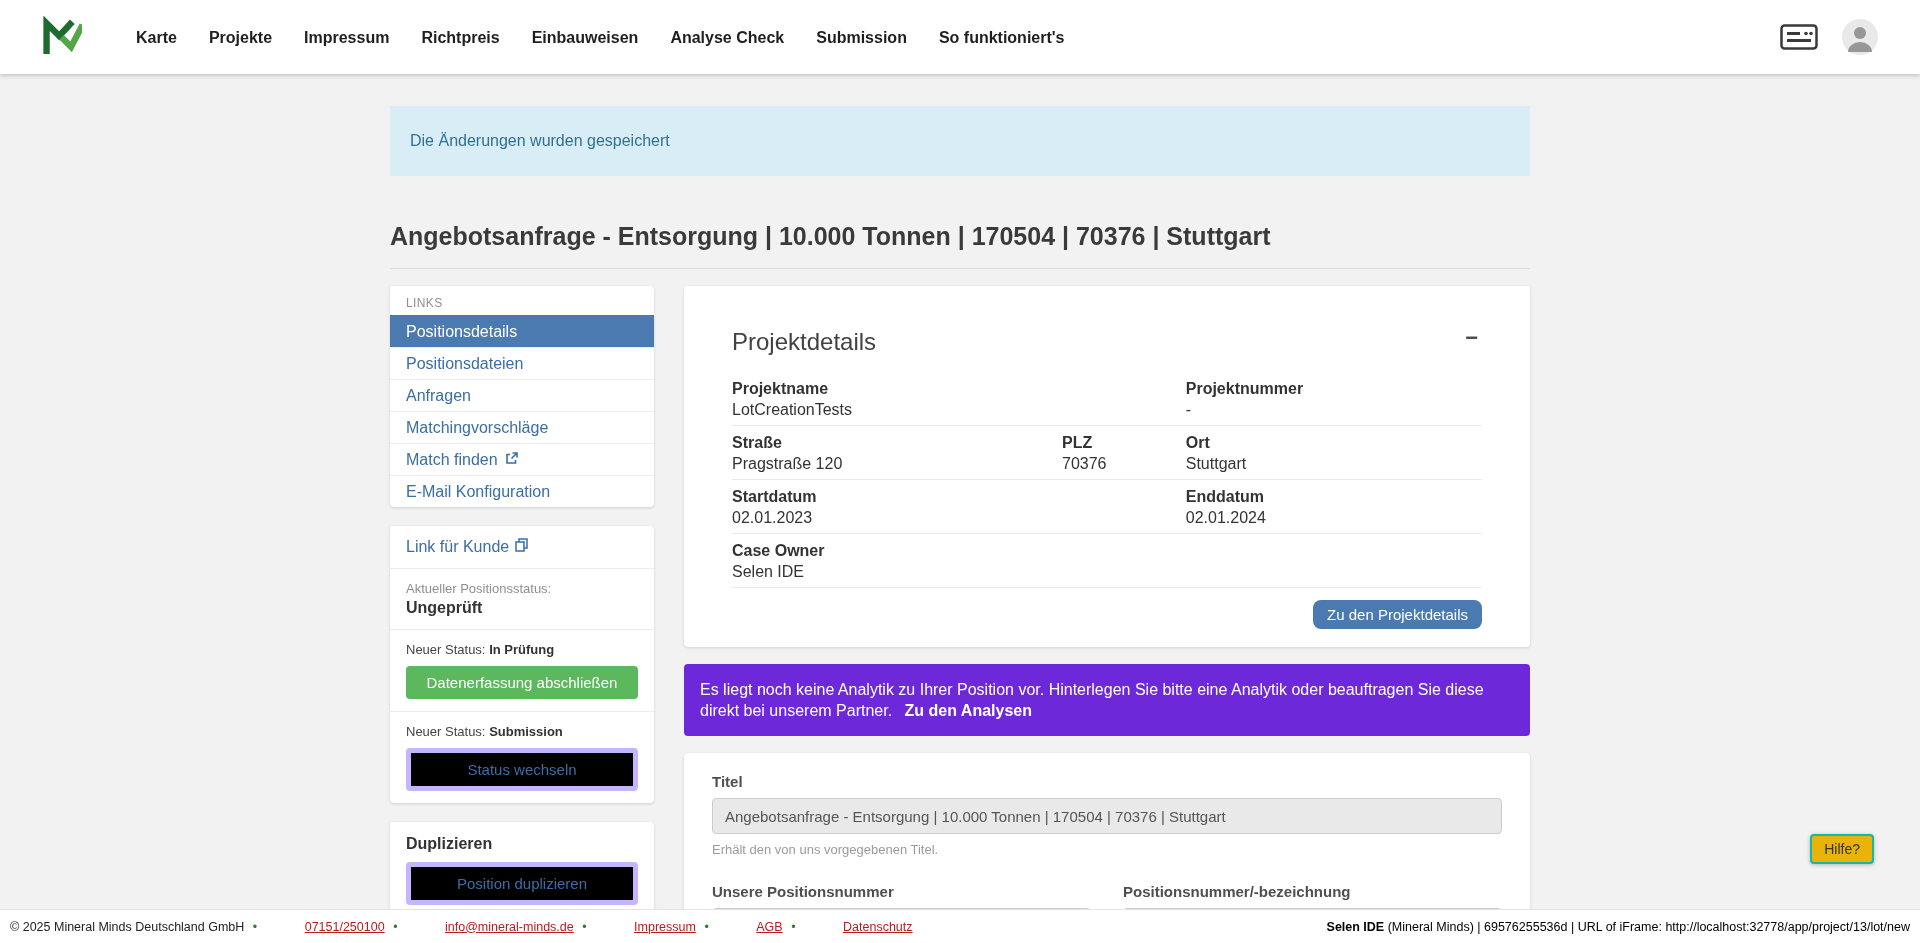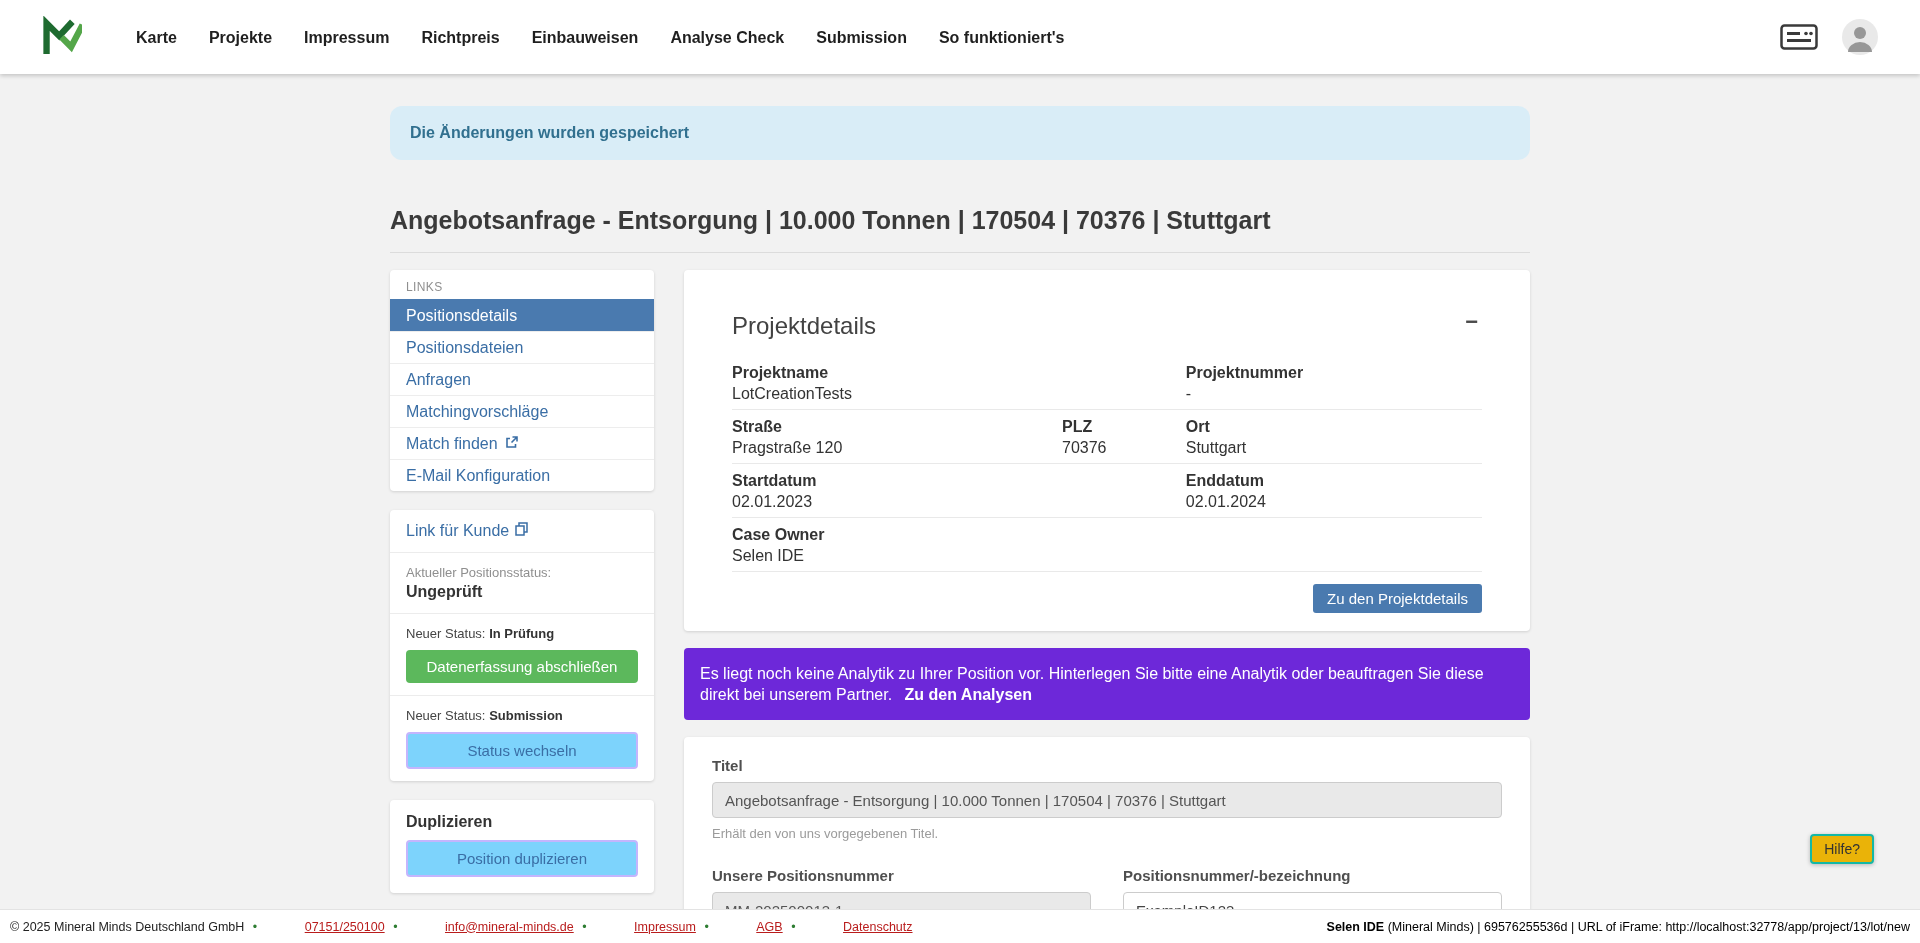--- a/index.html
+++ b/index.html
@@ -23,22 +23,22 @@
   .nav-item {
     padding: 0 16px; font-size: 16px; font-weight: bold; color: #1f1f1f;
     text-decoration: none; line-height: 61px;
   }
   .nav-right { margin-left: auto; display: flex; align-items: center; gap: 24px; padding-right: 14px; }
   .icon-btn { display: inline-flex; align-items: center; cursor: pointer; background: none; border: none; padding: 0; }
 
   
   .container { width: 1140px; margin: 0 auto; }
   .alert-info {
-    margin-top: 32px; padding: 18px 20px; border-radius: 12px;
-    background: #d9edf7; color: #31708f; font-size: 16px; font-weight: bold;
+    margin-top: 32px; padding: 26px 20px; border-radius: 0;
+    background: #d9edf7; color: #31708f; font-size: 16px;
   }
   .page-title { margin: 46px 0 0; font-size: 25px; font-weight: bold; color: #3a3a3a; }
   .title-rule { border: none; border-top: 1px solid #dcdcdc; margin: 17px 0 0; }
 
   .layout { display: flex; gap: 30px; margin-top: 17px; align-items: flex-start; }
   aside { flex: 0 0 264px; width: 264px; }
   .main-col { flex: 1; min-width: 0; }
 
   .card {
     background: #fff; border-radius: 4px;
@@ -66,21 +66,21 @@
   .small-label { font-size: 13px; color: #8f8f8f; }
   .status-current { font-size: 16px; font-weight: bold; color: #333; margin-top: 3px; }
   .next-line { font-size: 13px; color: #444; }
   .next-line b { color: #333; }
   .btn {
     display: block; width: 100%; margin-top: 9px; padding: 8px 4px;
     border-radius: 4px; font-size: 15px; font-family: inherit;
     cursor: pointer; text-align: center;
   }
   .btn-green { background: #5cb85c; color: #fff; border: none; }
-  .btn-outline-blue { background: #7dd3fc; color: #3a6ea5; border: 2px solid #c4b5fd; }
+  .btn-outline-blue { background: #000000; color: #3a6ea5; border: 5px solid #c4b5fd; }
   .btn-outline-red { background: #fff; color: #d9534f; border: 1px solid #d9534f; }
   .card-heading { font-size: 16px; font-weight: bold; color: #333; }
   .action-card { padding: 13px 16px 16px; }
 
   
   .project-card { padding: 42px 48px 18px; }
   .pd-head { display: flex; justify-content: space-between; align-items: flex-start; }
   .pd-title { font-size: 24px; font-weight: 400; color: #424242; line-height: 28px; text-align: center; }
   .collapse-btn {
     border: none; background: none; font-size: 22px; font-weight: bold;
@@ -90,21 +90,21 @@
   .pd-row {
     display: grid; grid-template-columns: 44% 16.5% auto;
     padding: 7px 0 6px; border-bottom: 1px solid #e9e9e9;
   }
   .span2 { grid-column: 1 / 3; }
   .col3 { grid-column: 3; }
   .f-label { font-size: 16px; font-weight: bold; color: #333; line-height: 19px; }
   .f-value { font-size: 16px; color: #333; line-height: 19px; margin-top: 2px; }
   .pd-actions { text-align: right; margin-top: 12px; }
   .btn-blue {
-    background: #4a7aaf; color: #fff; border: none; border-radius: 3px;
+    background: #4a7aaf; color: #fff; border: none; border-radius: 8px;
     padding: 6px 14px; font-size: 15px; font-family: inherit; cursor: pointer;
   }
 
   
   .banner {
     margin-top: 17px; background: #6d28d9; border-radius: 4px;
     padding: 15px 16px; color: #fff; font-size: 16px; line-height: 21px;
   }
   .banner-link { color: #fff; font-weight: bold; margin-left: 8px; text-decoration: none; }
 

